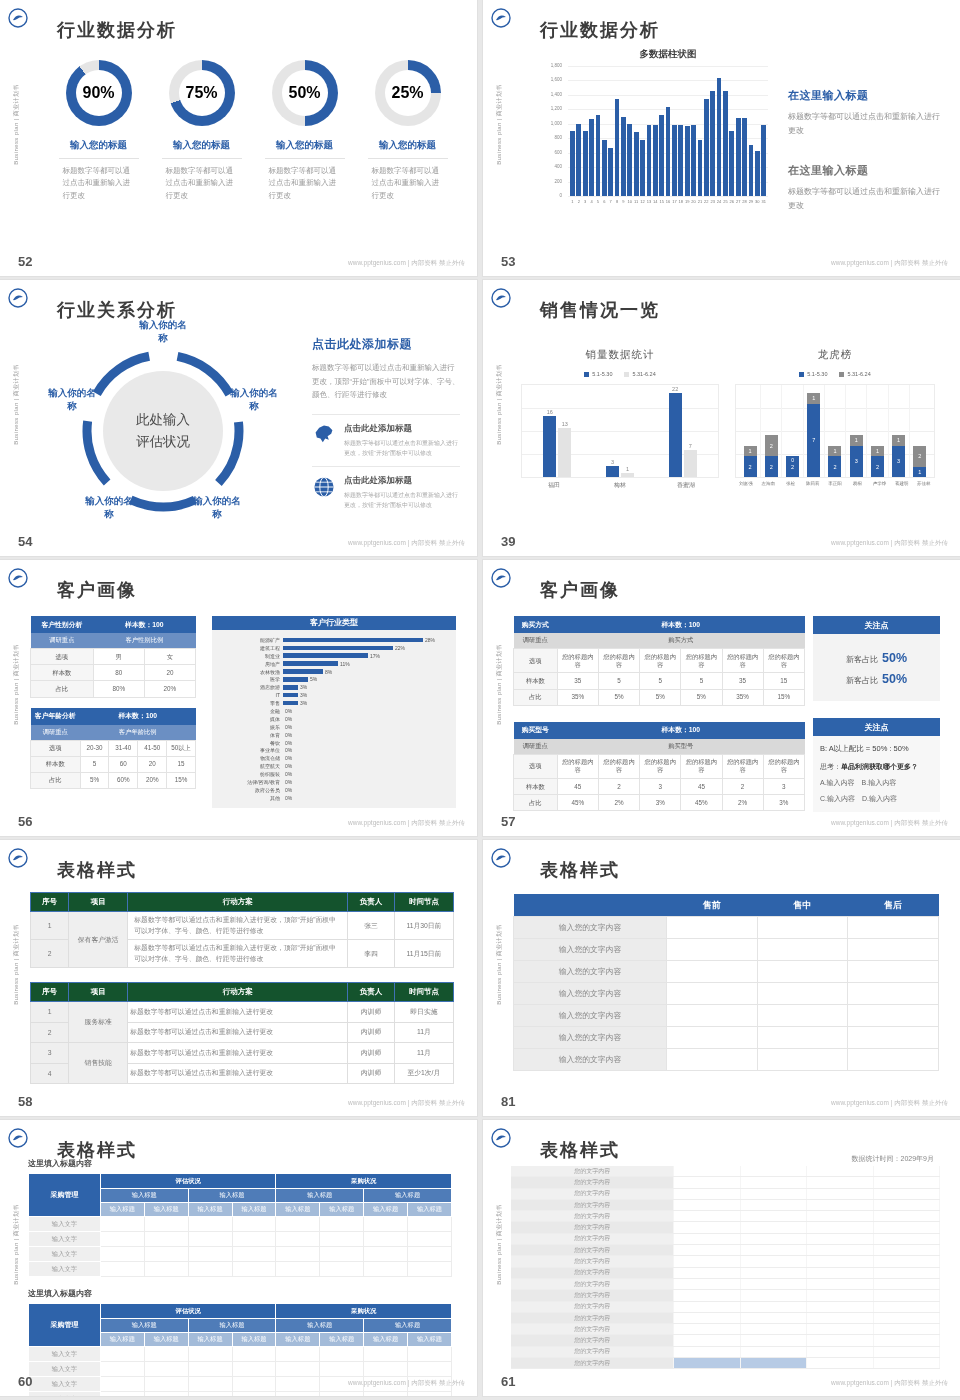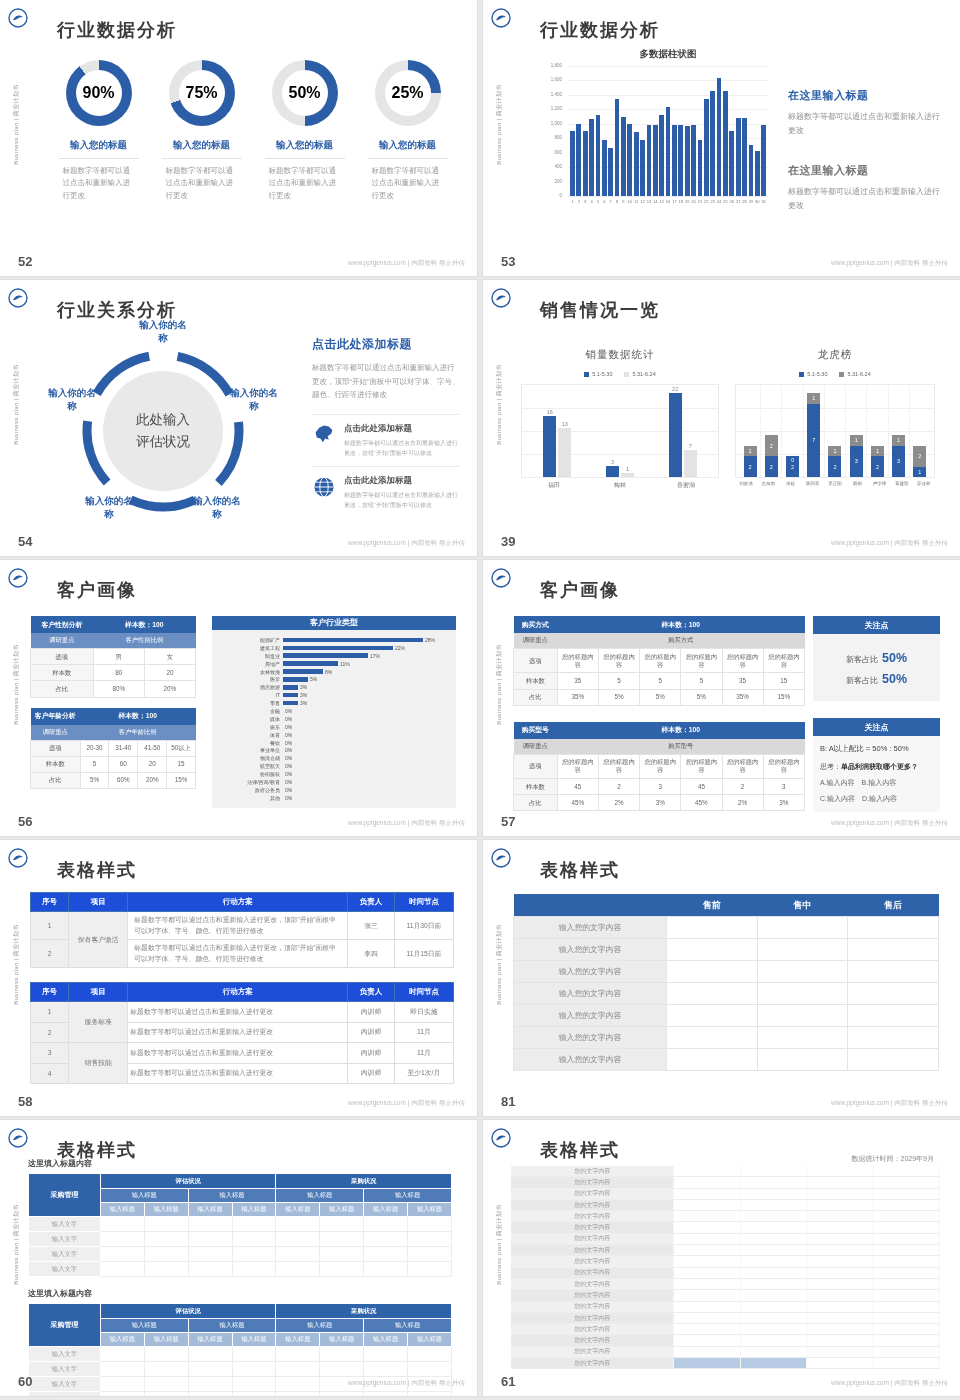--- a/index.html
+++ b/index.html
@@ -105,21 +105,21 @@
   .callout.c2{margin-top:17px;}
   .co-body.left{padding:8px 7px;text-align:left;background:#f7f7f7;}
   .co-b1{font-size:7.5px;color:#444;}
   .co-b2{font-size:7px;color:#555;margin-top:8px;}
   .co-b2 b{color:#333;}
   .co-b3{font-size:7px;color:#666;margin-top:6px;}
 
   
   #c58{position:absolute;left:30px;top:52px;width:424px;}
   .atab{width:100%;border-collapse:collapse;table-layout:fixed;}
-  .atab th{background:#1d4ed8;color:#fff;font-size:7.5px;font-weight:bold;padding:4px 0;border:1px solid #3f71b5;}
+  .atab th{background:#14532d;color:#fff;font-size:7.5px;font-weight:bold;padding:4px 0;border:1px solid #3f71b5;}
   .atab td{border:1px solid #dedede;font-size:6.8px;color:#777;}
   .atab td.no,.atab td.item{background:#efefef;text-align:center;}
   .atab td.plan{background:#fff;text-align:left;padding:3px 6px;line-height:1.55;color:#888;}
   .atab td.owner,.atab td.time{background:#fff;text-align:center;}
   .atab.t2 td{padding:4.5px 2px;}
   .tgap3{height:14px;}
 
   
   #c59{position:absolute;left:30px;top:54px;width:426px;}
   .t59{width:100%;border-collapse:collapse;table-layout:fixed;}

